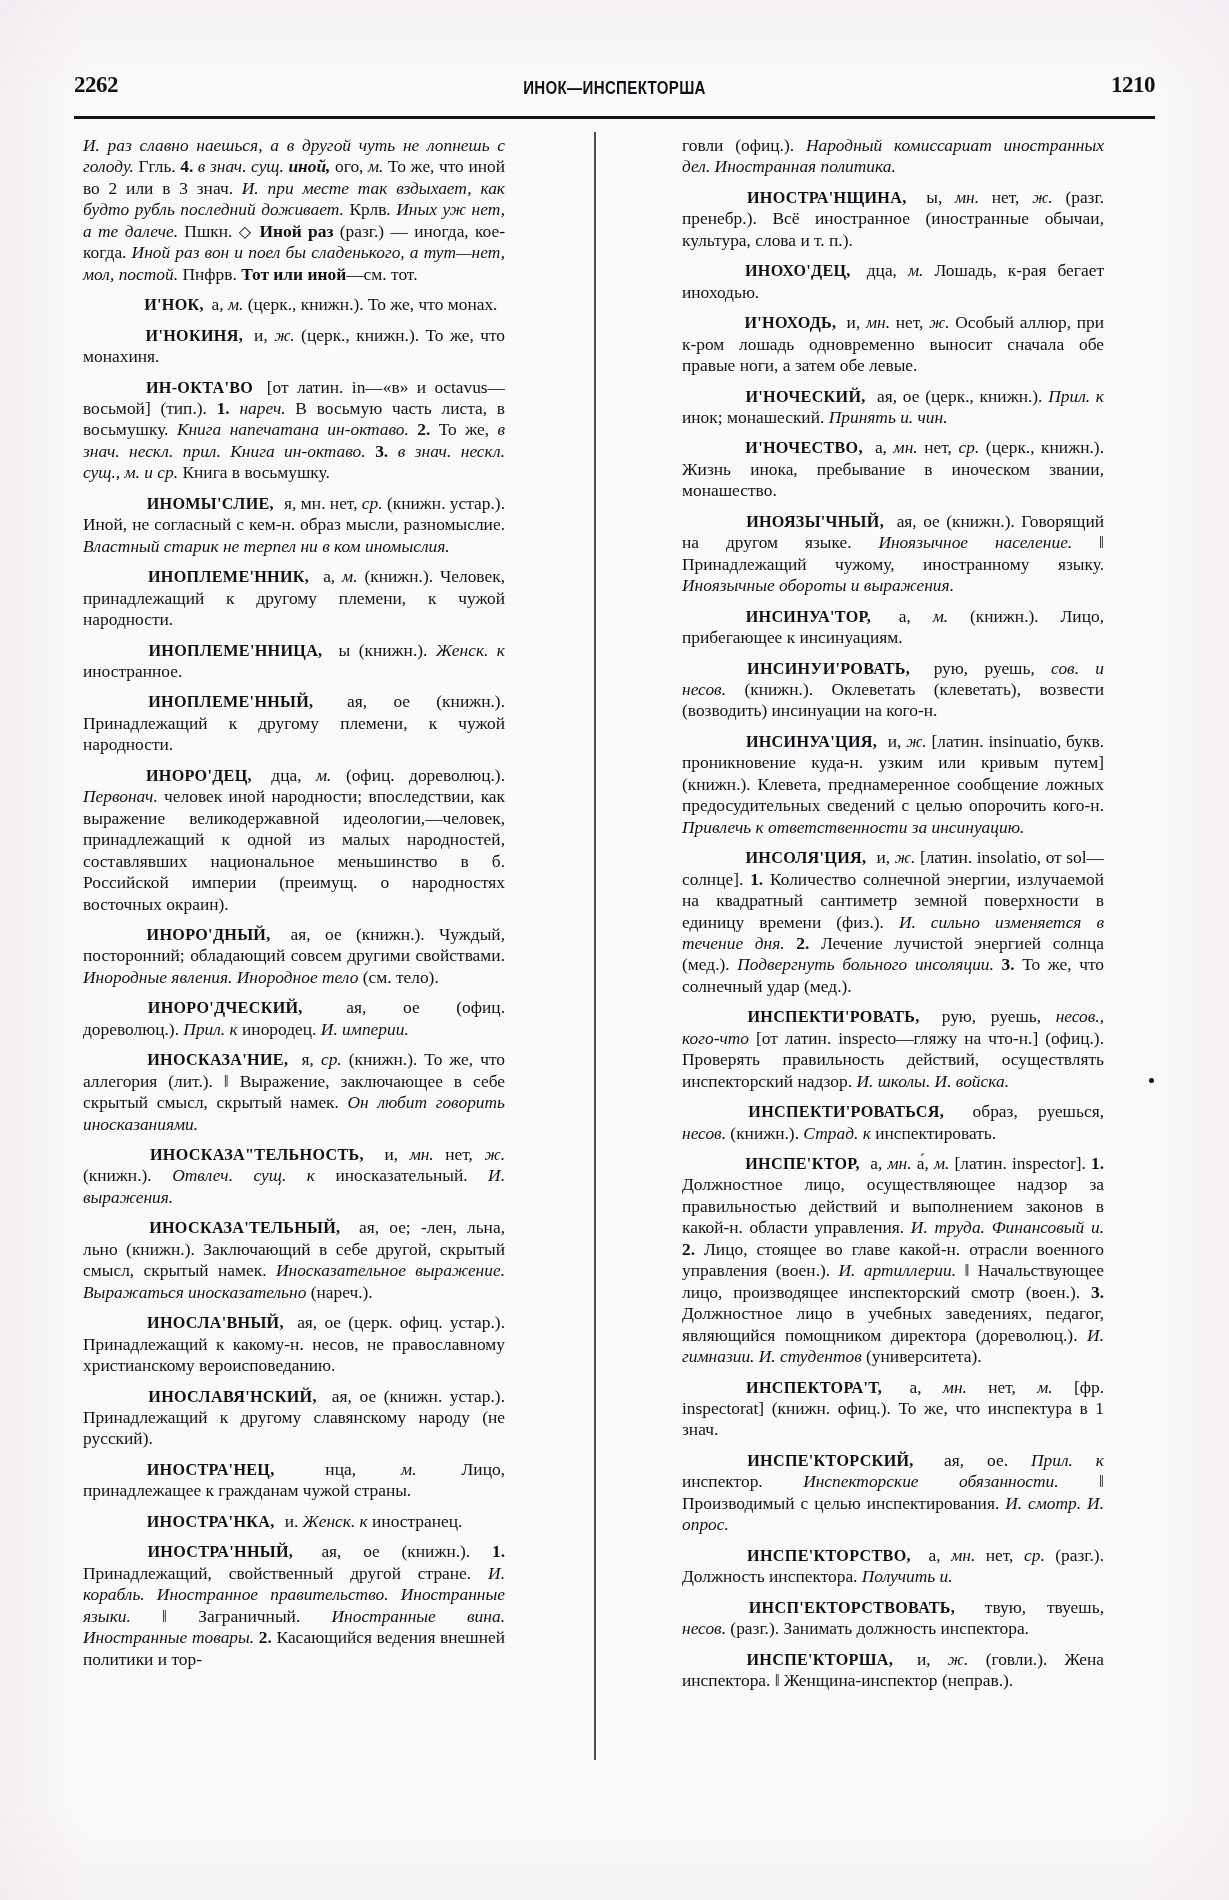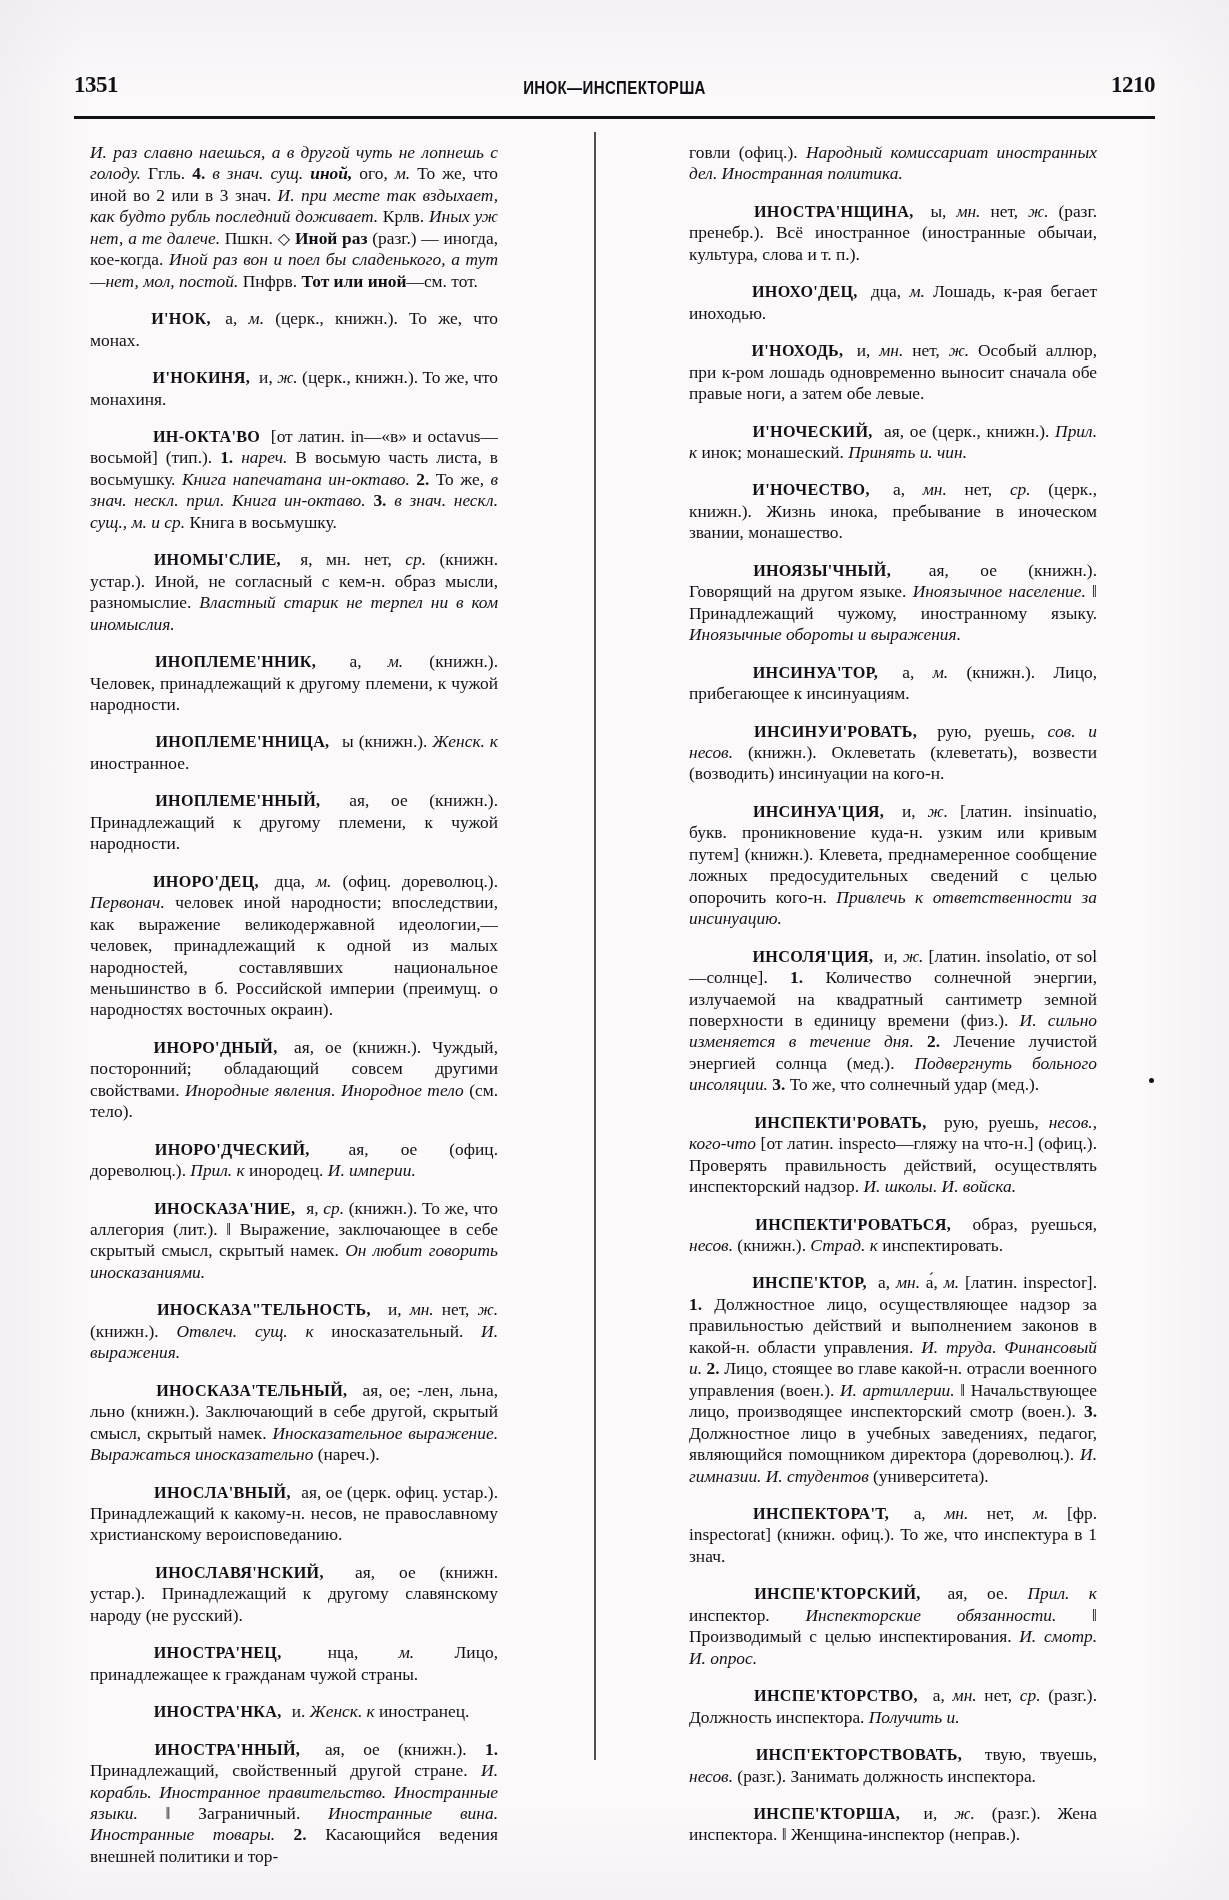--- a/index.html
+++ b/index.html
@@ -94,21 +94,21 @@
     position: absolute;
     left: 520px;
     top: 6px;
     width: 2px;
     height: 1628px;
     background: #2a2830;
     opacity: 0.82;
   }
 
   .para {
-    margin: 16px;
+    margin: 9px;
     text-indent: 30px;
   }
   .para.cont { text-indent: 0; }
 
   
   .hw {              
     font-weight: bold;
     font-family: "Liberation Serif", serif;
     letter-spacing: 0.3px;
     transform: scaleX(0.93);
@@ -128,21 +128,21 @@
     background: #15141a;
   }
 </style>
 </head>
 <body>
 
 <div class="page">
   <div class="paper-tint"></div>
 
   <div class="runhead">
-    <div class="folio folio-left">1351</div>
+    <div class="folio folio-left">2262</div>
     <div class="runhead-title">ИНОК—ИНСПЕКТОРША</div>
     <div class="folio folio-right">1210</div>
   </div>
   <div class="rule-top"></div>
 
   <div class="cols">
     <div class="col-divider"></div>
     <div class="col col-left" id="col-left">
         <p class="para cont"><span class="it">И. раз славно наешься, а в другой чуть не лопнешь с голоду.</span><span> Ггль. </span><span class="bd">4.</span><span class="it"> в знач. сущ. </span><span class="bdit">иной,</span><span> ого, </span><span class="it">м.</span><span> То же, что иной во 2 или в 3 знач. </span><span class="it">И. при месте так вздыхает, как будто рубль последний доживает.</span><span> Крлв. </span><span class="it">Иных уж нет, а те далече.</span><span> Пшкн. </span><span class="dia">◇</span><span class="bd"> Иной раз</span><span> (разг.) — иногда, кое-когда. </span><span class="it">Иной раз вон и поел бы сладенького, а тут—нет, мол, постой.</span><span> Пнфрв. </span><span class="bd">Тот или иной</span><span>—см. тот.</span></p>
         <p class="para"><span class="hw">И'НОК,</span><span> а, </span><span class="it">м.</span><span> (церк., книжн.). То же, что монах.</span></p>
@@ -176,17 +176,17 @@
         <p class="para"><span class="hw">ИНСИНУИ'РОВАТЬ,</span><span> рую, руешь, </span><span class="it">сов. и несов.</span><span> (книжн.). Оклеветать (клеветать), возвести (возводить) инсинуации на кого-н.</span></p>
         <p class="para"><span class="hw">ИНСИНУА'ЦИЯ,</span><span> и, </span><span class="it">ж.</span><span> [латин. insinuatio, букв. проникновение куда-н. узким или кривым путем] (книжн.). Клевета, преднамеренное сообщение ложных предосудительных сведений с целью опорочить кого-н. </span><span class="it">Привлечь к ответственности за инсинуацию.</span></p>
         <p class="para"><span class="hw">ИНСОЛЯ'ЦИЯ,</span><span> и, </span><span class="it">ж.</span><span> [латин. insolatio, от sol—солнце]. </span><span class="bd">1.</span><span> Количество солнечной энергии, излучаемой на квадратный сантиметр земной поверхности в единицу времени (физ.). </span><span class="it">И. сильно изменяется в течение дня.</span><span class="bd"> 2.</span><span> Лечение лучистой энергией солнца (мед.). </span><span class="it">Подвергнуть больного инсоляции.</span><span class="bd"> 3.</span><span> То же, что солнечный удар (мед.).</span></p>
         <p class="para"><span class="hw">ИНСПЕКТИ'РОВАТЬ,</span><span> рую, руешь, </span><span class="it">несов., кого-что</span><span> [от латин. inspecto—гляжу на что-н.] (офиц.). Проверять правильность действий, осуществлять инспекторский надзор. </span><span class="it">И. школы. И. войска.</span></p>
         <p class="para"><span class="hw">ИНСПЕКТИ'РОВАТЬСЯ,</span><span> образ, руешься, </span><span class="it">несов.</span><span> (книжн.). </span><span class="it">Страд. к</span><span> инспектировать.</span></p>
         <p class="para"><span class="hw">ИНСПЕ'КТОР,</span><span> а, </span><span class="it">мн.</span><span> а́, </span><span class="it">м.</span><span> [латин. inspector]. </span><span class="bd">1.</span><span> Должностное лицо, осуществляющее надзор за правильностью действий и выполнением законов в какой-н. области управления. </span><span class="it">И. труда. Финансовый и.</span><span class="bd"> 2.</span><span> Лицо, стоящее во главе какой-н. отрасли военного управления (воен.). </span><span class="it">И. артиллерии.</span><span> ‖ Начальствующее лицо, производящее инспекторский смотр (воен.). </span><span class="bd">3.</span><span> Должностное лицо в учебных заведениях, педагог, являющийся помощником директора (дореволюц.). </span><span class="it">И. гимназии. И. студентов</span><span> (университета).</span></p>
         <p class="para"><span class="hw">ИНСПЕКТОРА'Т,</span><span> а, </span><span class="it">мн.</span><span> нет, </span><span class="it">м.</span><span> [фр. inspectorat] (книжн. офиц.). То же, что инспектура в 1 знач.</span></p>
         <p class="para"><span class="hw">ИНСПЕ'КТОРСКИЙ,</span><span> ая, ое. </span><span class="it">Прил. к</span><span> инспектор. </span><span class="it">Инспекторские обязанности.</span><span> ‖ Производимый с целью инспектирования. </span><span class="it">И. смотр. И. опрос.</span></p>
         <p class="para"><span class="hw">ИНСПЕ'КТОРСТВО,</span><span> а, </span><span class="it">мн.</span><span> нет, </span><span class="it">ср.</span><span> (разг.). Должность инспектора. </span><span class="it">Получить и.</span></p>
         <p class="para"><span class="hw">ИНСП'ЕКТОРСТВОВАТЬ,</span><span> твую, твуешь, </span><span class="it">несов.</span><span> (разг.). Занимать должность инспектора.</span></p>
-        <p class="para"><span class="hw">ИНСПЕ'КТОРША,</span><span> и, </span><span class="it">ж.</span><span> (разг.). Жена инспектора. ‖ Женщина-инспектор (неправ.).</span></p>
+        <p class="para"><span class="hw">ИНСПЕ'КТОРША,</span><span> и, </span><span class="it">ж.</span><span> (говли.). Жена инспектора. ‖ Женщина-инспектор (неправ.).</span></p>
       </div>
     <div class="inkdot" style="left:1075px; top:952px;"></div>
   </div>
 </div>
 
 </body></html>

